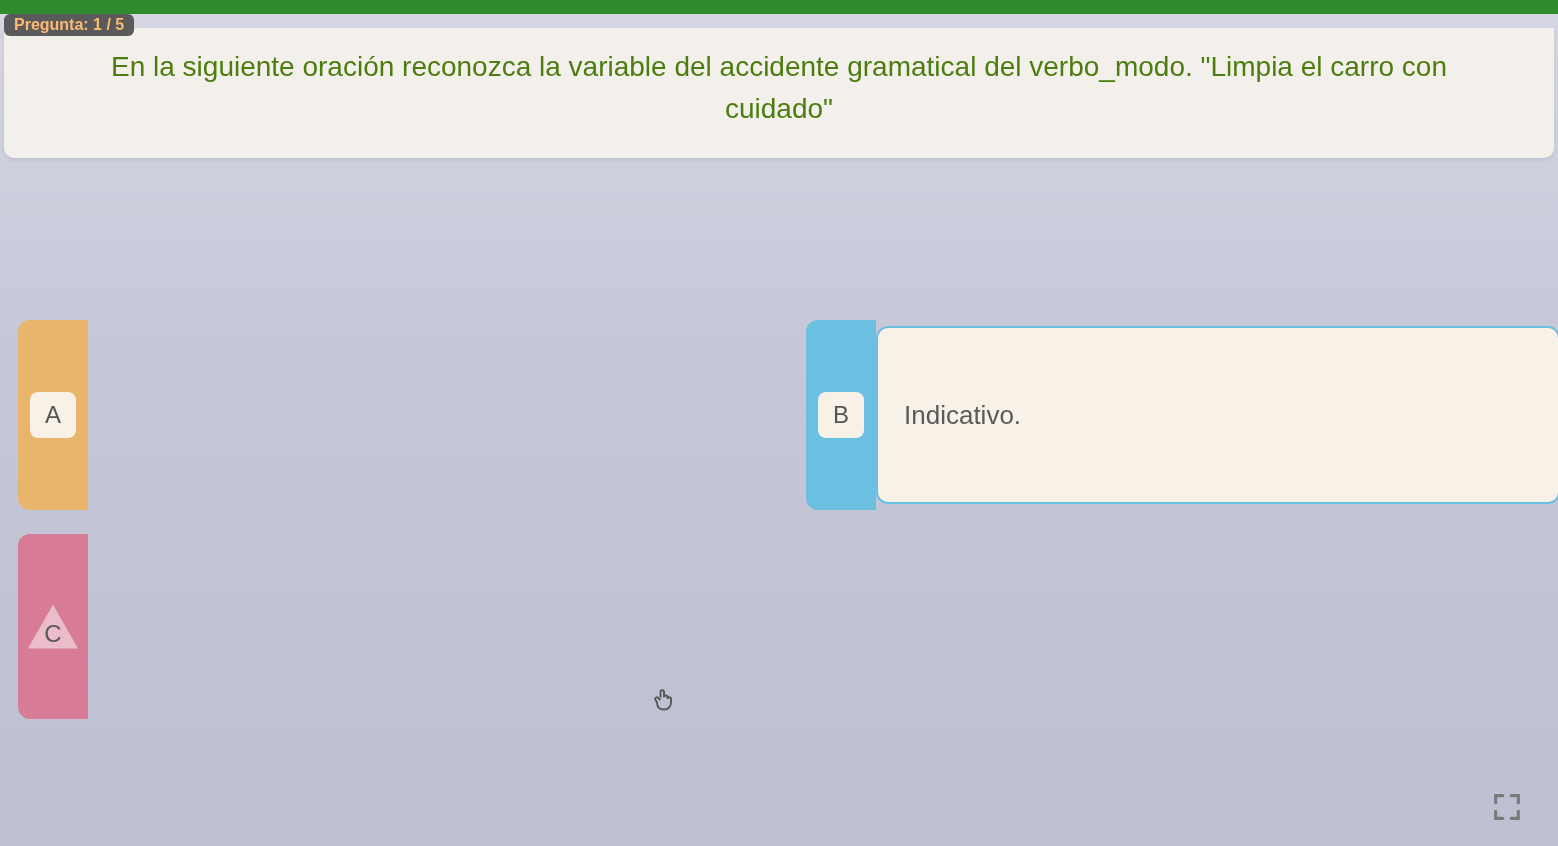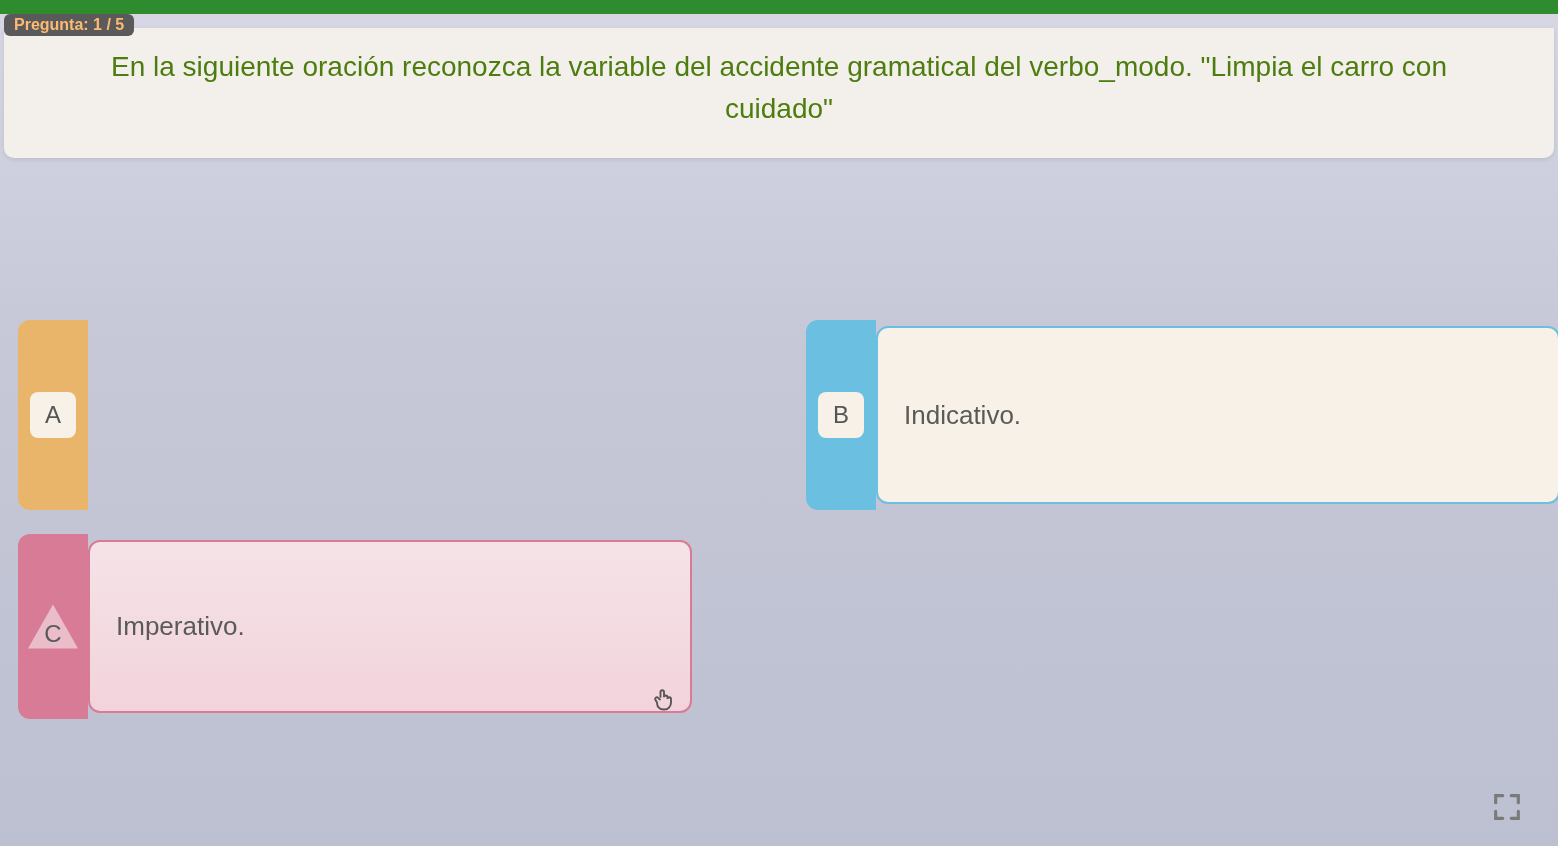--- a/index.html
+++ b/index.html
@@ -159,23 +159,20 @@
     </div>
     <div class="body">
       <span>Indicativo.</span>
     </div>
   </div>
 
   <div class="option opt-c">
     <div class="tab">
       <div class="tab-letter">C</div>
     </div>
-    <div class="body">
-      <span>Imperativo.</span>
-    </div>
   </div>
 
 </div>
 
 <div class="cursor">
   <svg viewBox="0 0 24 24" width="28" height="28" fill="none" stroke="#555" stroke-width="1.6">
     <path d="M9 11V6a1.5 1.5 0 013 0v4.5a1.5 1.5 0 013 0V12a1.5 1.5 0 013 0v3c0 3-2 6-6 6s-6-2.5-6-6l-1.5-2.5a1.5 1.5 0 012.5-1.5L9 13"></path>
   </svg>
 </div>
 

